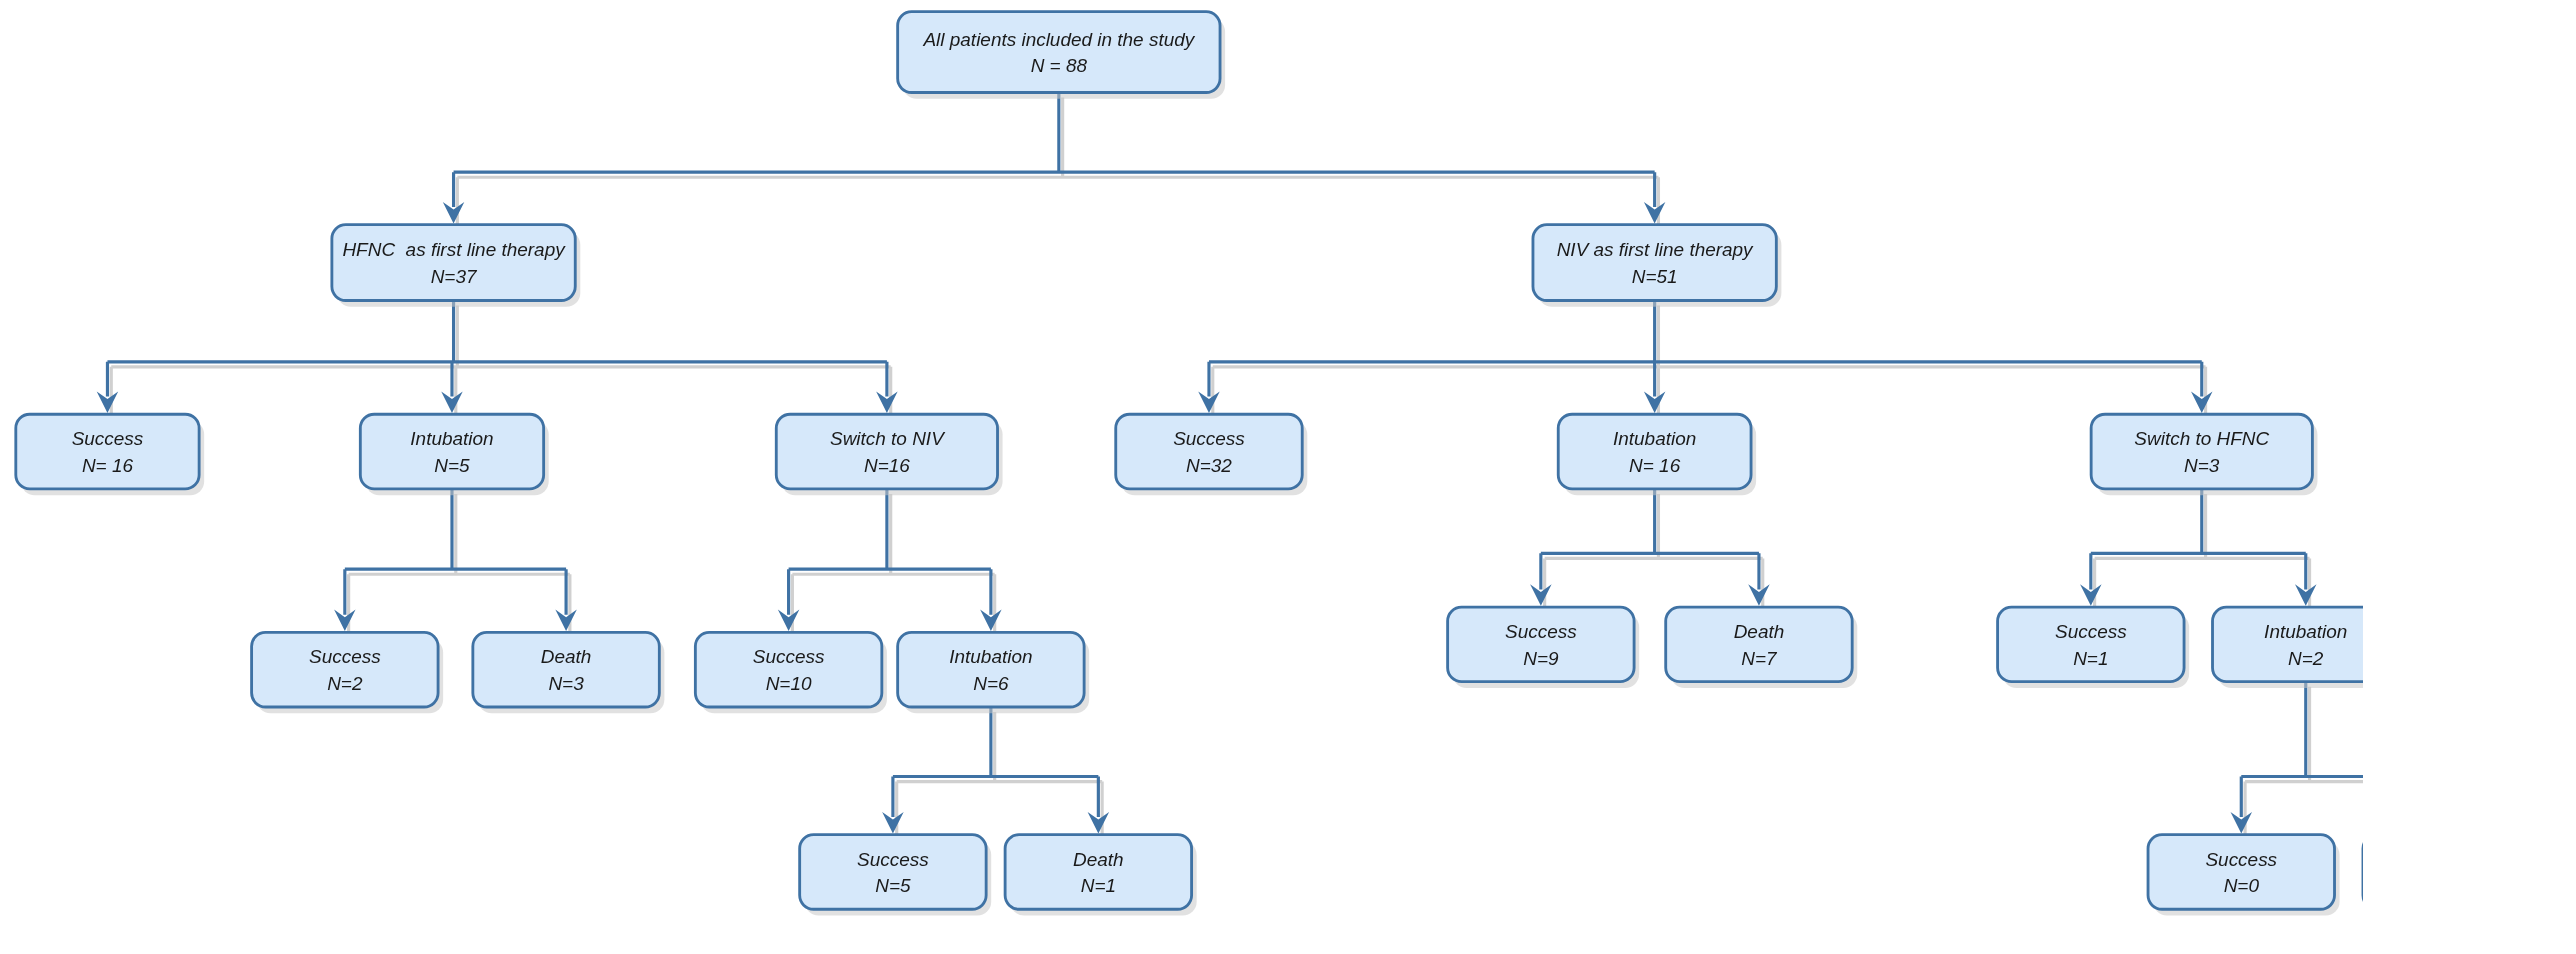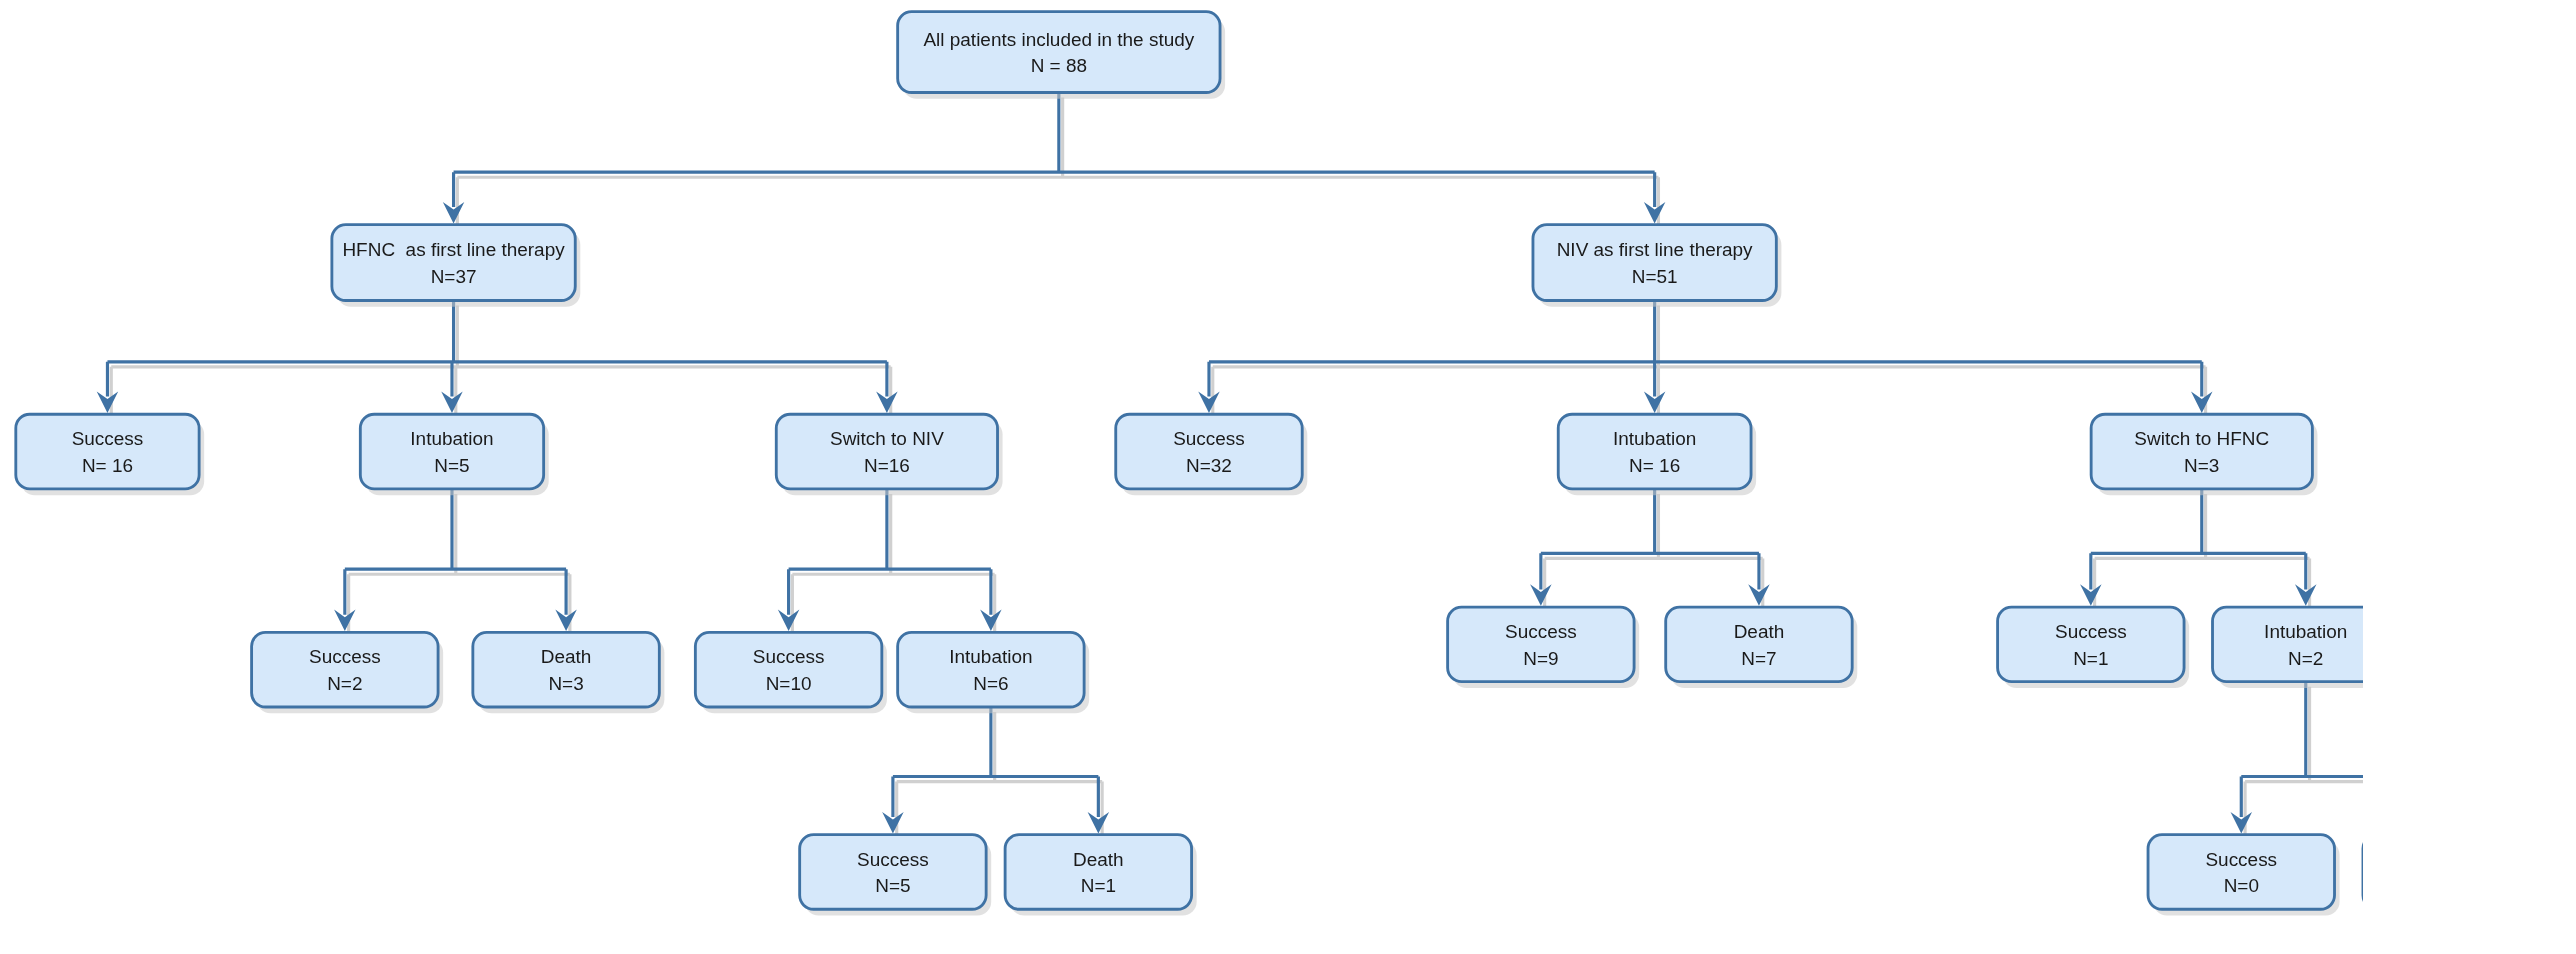--- a/index.html
+++ b/index.html
@@ -7,20 +7,21 @@
     padding: 0;
     background: #ffffff;
   }
   #canvas-wrap {
     position: relative;
     width: 2363px;
     height: 955px;
     background: #ffffff;
     overflow: hidden;
     font-family: "Liberation Sans", sans-serif;
+    font-style: italic;
   }
   svg#flow {
     position: absolute;
     left: 0;
     top: 0;
     width: 2576px;
     height: 955px;
     display: block;
   }
   .node-rect {

